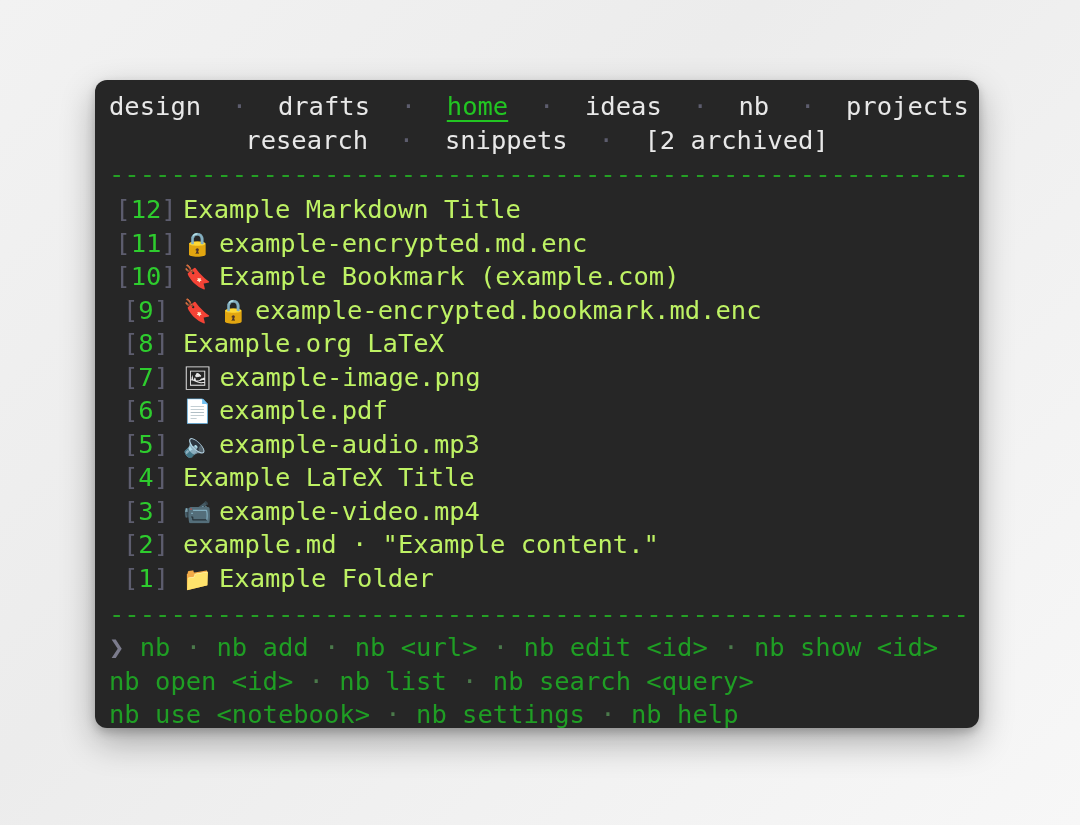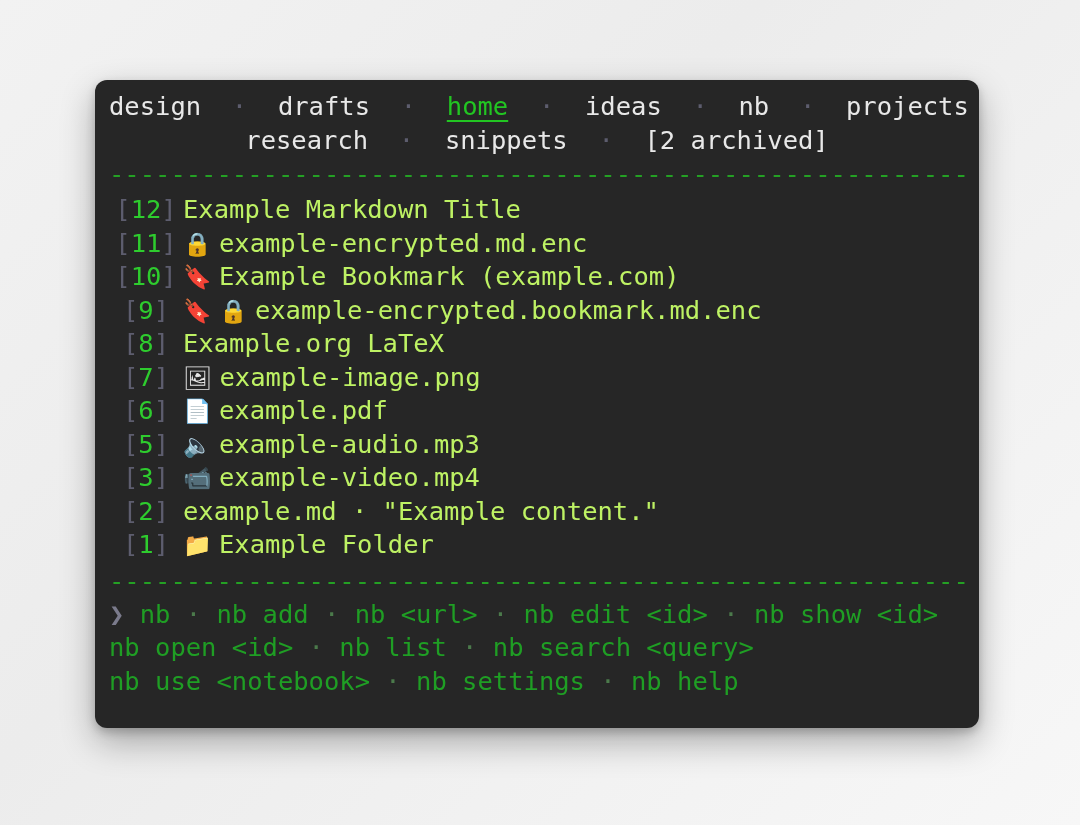--- a/index.html
+++ b/index.html
@@ -127,20 +127,21 @@
 
     <ul id="item-list">
         <li class="item-row"><span class="item-id"><span class="c-bracket">[</span><span class="c-green">12</span><span class="c-bracket">]</span></span><span class="item-title">Example Markdown Title</span></li>
         <li class="item-row"><span class="item-id"><span class="c-bracket">[</span><span class="c-green">11</span><span class="c-bracket">]</span></span><span class="item-icon">🔒 </span><span class="item-title">example-encrypted.md.enc</span></li>
         <li class="item-row"><span class="item-id"><span class="c-bracket">[</span><span class="c-green">10</span><span class="c-bracket">]</span></span><span class="item-icon">🔖 </span><span class="item-title">Example Bookmark (example.com)</span></li>
         <li class="item-row"><span class="item-id"><span class="c-bracket">[</span><span class="c-green">9</span><span class="c-bracket">]</span></span><span class="item-icon">🔖 🔒 </span><span class="item-title">example-encrypted.bookmark.md.enc</span></li>
         <li class="item-row"><span class="item-id"><span class="c-bracket">[</span><span class="c-green">8</span><span class="c-bracket">]</span></span><span class="item-title">Example.org LaTeX</span></li>
         <li class="item-row"><span class="item-id"><span class="c-bracket">[</span><span class="c-green">7</span><span class="c-bracket">]</span></span><span class="item-icon">🖼 </span><span class="item-title">example-image.png</span></li>
         <li class="item-row"><span class="item-id"><span class="c-bracket">[</span><span class="c-green">6</span><span class="c-bracket">]</span></span><span class="item-icon">📄 </span><span class="item-title">example.pdf</span></li>
         <li class="item-row"><span class="item-id"><span class="c-bracket">[</span><span class="c-green">5</span><span class="c-bracket">]</span></span><span class="item-icon">🔈 </span><span class="item-title">example-audio.mp3</span></li>
+        <li class="item-row"><span class="item-id"><span class="c-bracket">[</span><span class="c-green">4</span><span class="c-bracket">]</span></span><span class="item-title">Example LaTeX Title</span></li>
         <li class="item-row"><span class="item-id"><span class="c-bracket">[</span><span class="c-green">3</span><span class="c-bracket">]</span></span><span class="item-icon">📹 </span><span class="item-title">example-video.mp4</span></li>
         <li class="item-row"><span class="item-id"><span class="c-bracket">[</span><span class="c-green">2</span><span class="c-bracket">]</span></span><span class="item-title">example.md · "Example content."</span></li>
         <li class="item-row"><span class="item-id"><span class="c-bracket">[</span><span class="c-green">1</span><span class="c-bracket">]</span></span><span class="item-icon">📁 </span><span class="item-title">Example Folder</span></li>
       </ul>
 
     <div class="rule bottom">--------------------------------------------------------------------------</div>
 
     <div id="command-hints"><div class="cmd-line"><span class="prompt">❯ </span><span class="cmd">nb</span><span class="cmd-sep"> · </span><span class="cmd">nb add</span><span class="cmd-sep"> · </span><span class="cmd">nb &lt;url&gt;</span><span class="cmd-sep"> · </span><span class="cmd">nb edit &lt;id&gt;</span><span class="cmd-sep"> · </span><span class="cmd">nb show &lt;id&gt;</span></div><div class="cmd-line"><span class="cmd">nb open &lt;id&gt;</span><span class="cmd-sep"> · </span><span class="cmd">nb list</span><span class="cmd-sep"> · </span><span class="cmd">nb search &lt;query&gt;</span></div><div class="cmd-line"><span class="cmd">nb use &lt;notebook&gt;</span><span class="cmd-sep"> · </span><span class="cmd">nb settings</span><span class="cmd-sep"> · </span><span class="cmd">nb help</span></div></div>
 
   </div>

